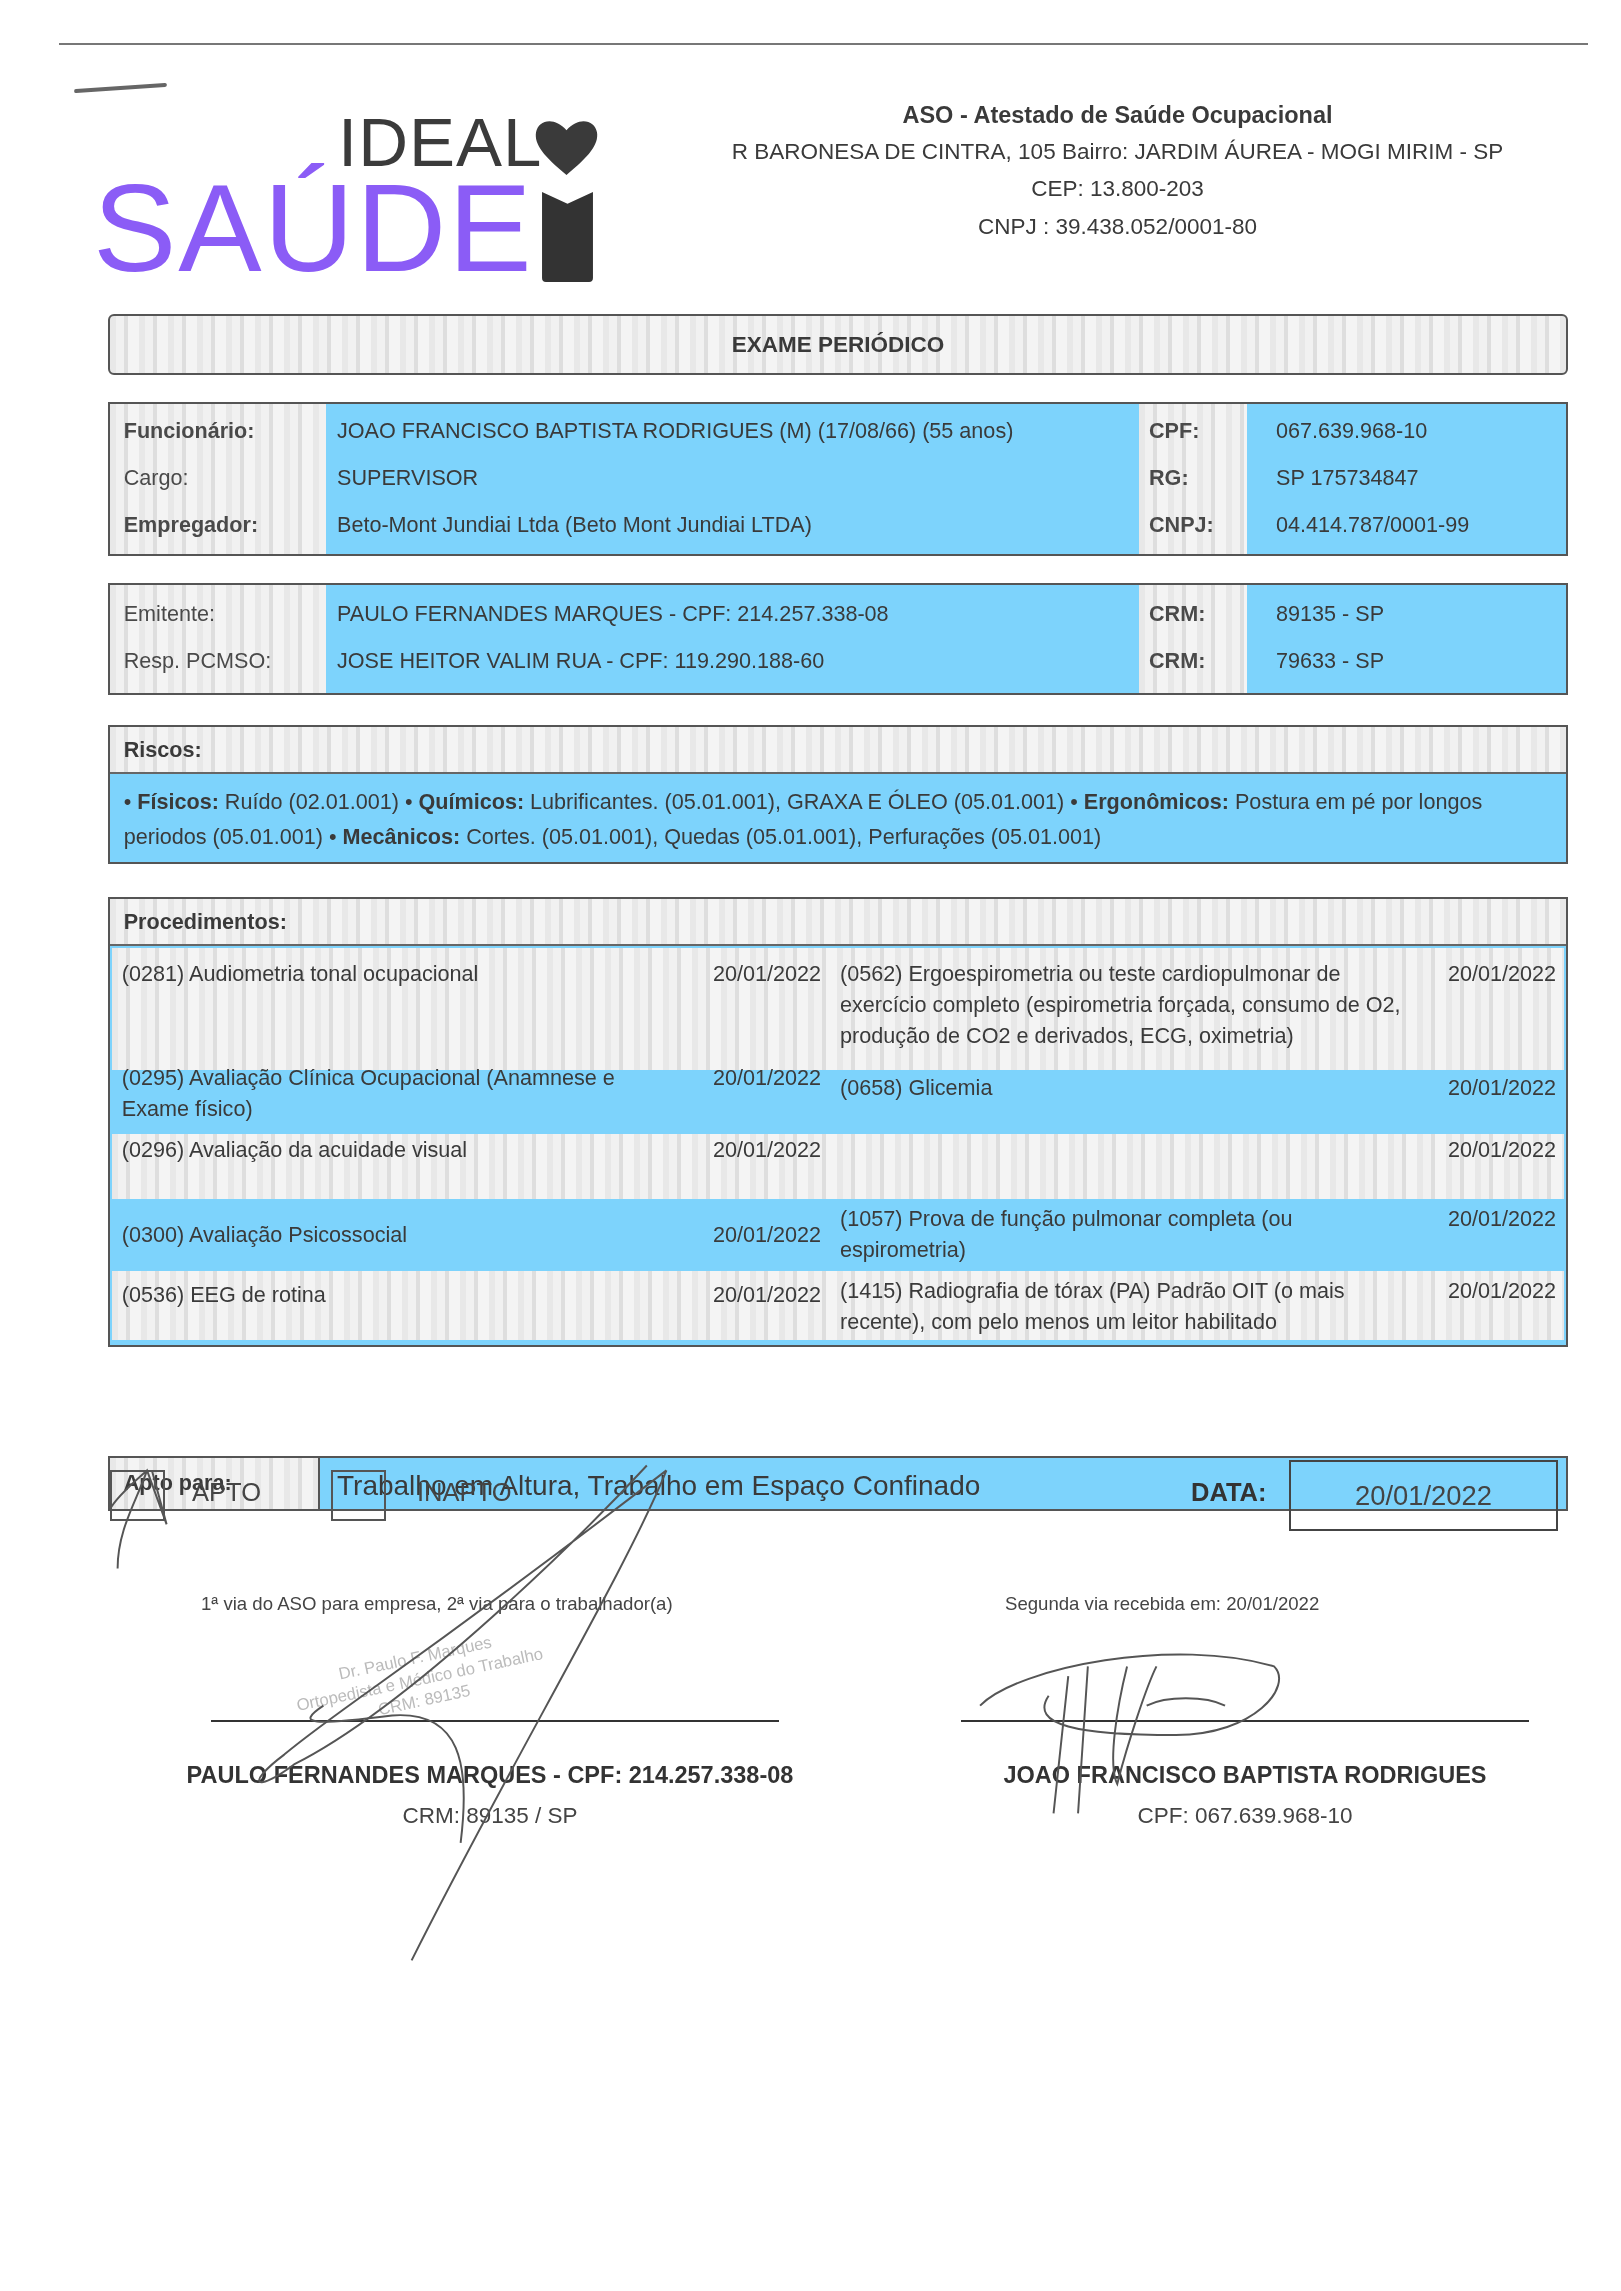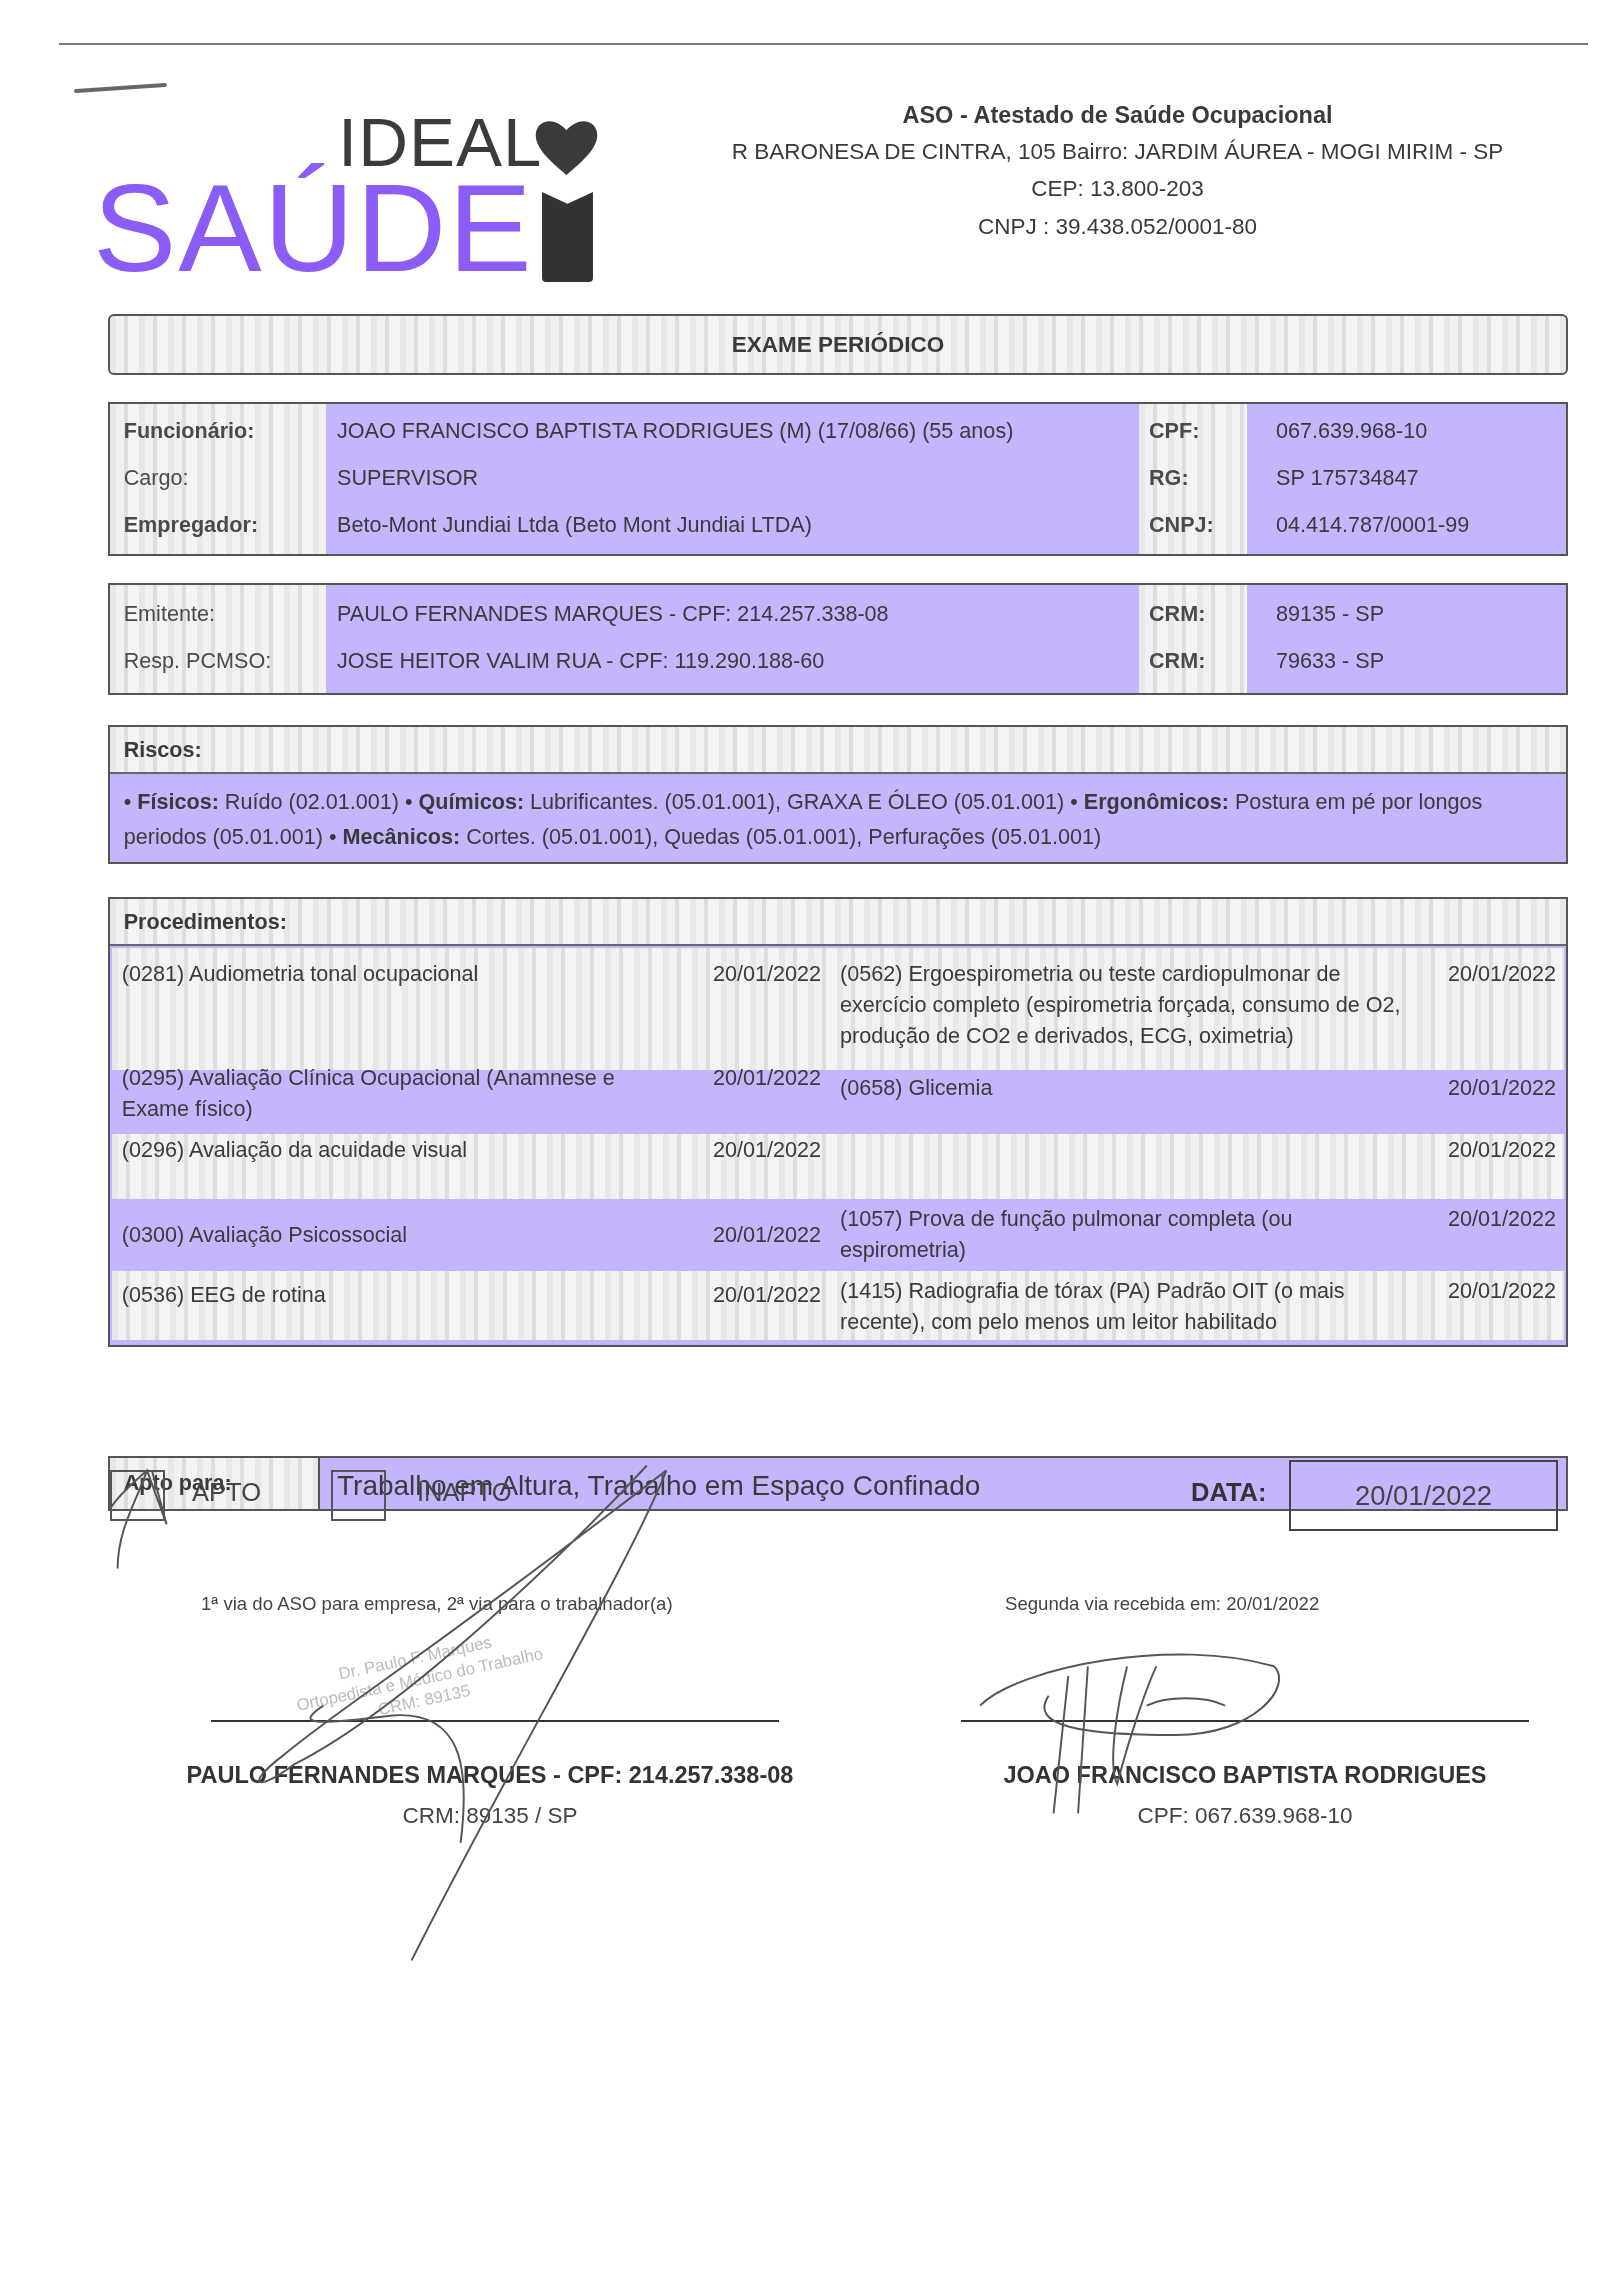--- a/index.html
+++ b/index.html
@@ -13,21 +13,21 @@
   .logo-saude { left:93px; top:165px; font-size:125px; color:#8b5cf6; letter-spacing:2px; line-height:1; }
   .logo-heart { left:534px; top:116px; width:65px; height:61px; }
   .logo-bar { left:542px; top:188px; width:51px; height:94px; }
   
   .hdr { left:647px; width:941px; text-align:center; font-size:22.5px; color:#3a3a3a; }
   .hdr.title { top:102px; font-weight:bold; font-size:23.5px; }
   .hdr.l2 { top:139px; }
   .hdr.l3 { top:176px; }
   .hdr.l4 { top:214px; }
   
-  .box { border:2px solid #555; background:#c4b5fd; }
+  .box { border:2px solid #555; background:#7dd3fc; }
   .shaded { background:repeating-linear-gradient(90deg,#e8e8e8 0 5.9px,#f1f1f1 5.9px 13.7px,#dedede 13.7px 17.6px,#f4f4f4 17.6px 29px); }
   .exame { left:108px; top:314px; width:1456px; height:57px; display:flex; align-items:center; justify-content:center; font-weight:bold; font-size:22.5px;border-radius:6px; }
   .info { left:108px; top:402px; width:1456px; height:150px; }
   .emit { left:108px; top:583px; width:1456px; height:108px; }
   .row { position:absolute; font-size:21.6px; }
   .lbl { color:#4a4a4a; }
   .bold { font-weight:bold; }
   .lblcol { position:absolute; left:0; top:0; bottom:0; width:216px; }
   .midcol { position:absolute; left:1029px; top:0; bottom:0; width:108px; }
   .riscos { left:108px; top:725px; width:1456px; height:135px; }

